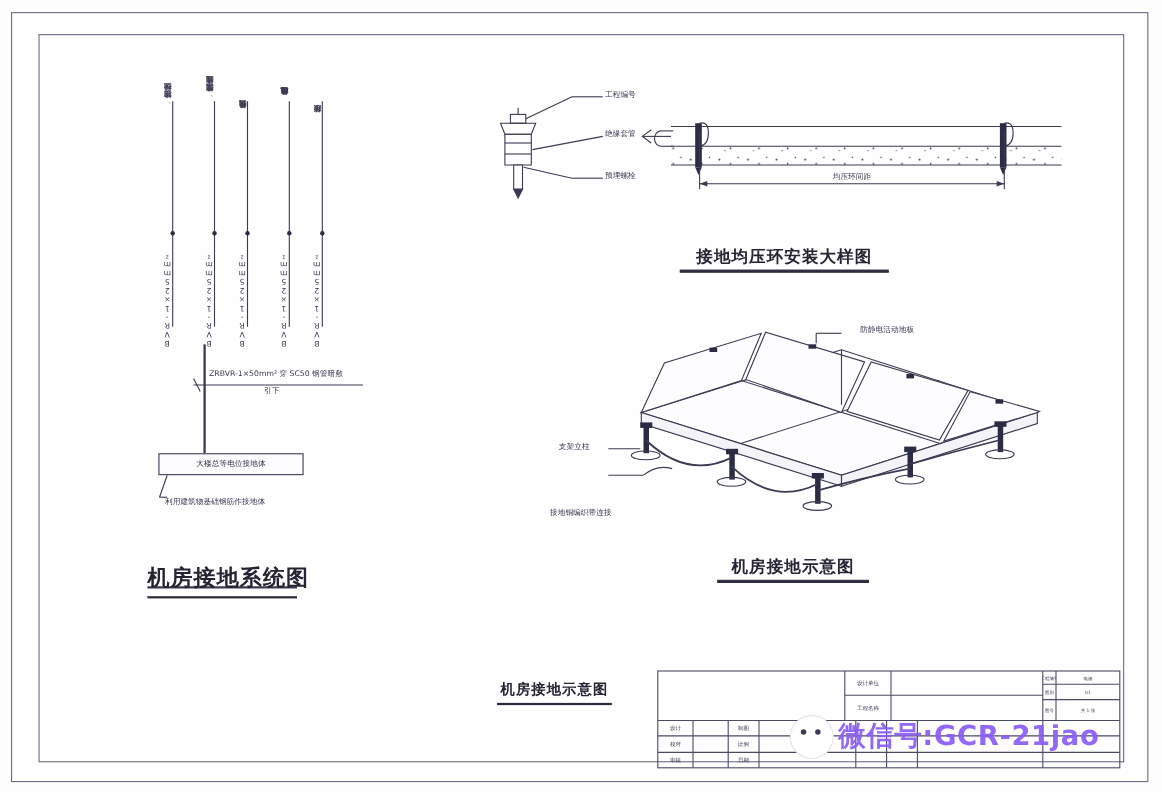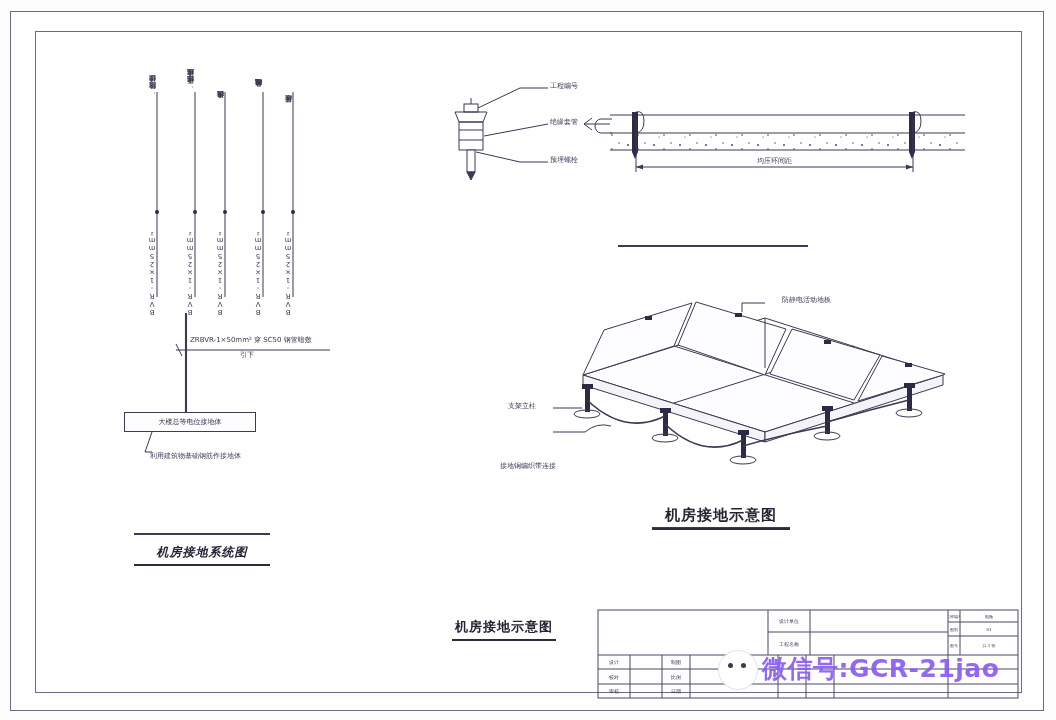--- a/index.html
+++ b/index.html
@@ -323,34 +323,37 @@
   <div class="anno-v rot" style="left:148px; top:228px;">BVR-1×25mm²</div>
   <div class="anno-v rot" style="left:186px; top:228px;">BVR-1×25mm²</div>
   <div class="anno-v rot" style="left:216px; top:228px;">BVR-1×25mm²</div>
   <div class="anno-v rot" style="left:254px; top:228px;">BVR-1×25mm²</div>
   <div class="anno-v rot" style="left:284px; top:228px;">BVR-1×25mm²</div>
 
 
   <div class="anno" style="left:190px; top:337px;">ZRBVR-1×50mm² 穿 SC50 钢管暗敷</div>
   <div class="anno" style="left:240px; top:352px;">引下</div>
 
-  <div class="bus-box" style="left:124px; top:412px; width:130px; height:18px;">
+  <div class="bus-box" style="left:144px; top:412px; width:130px; height:18px;">
     <span>大楼总等电位接地体</span>
   </div>
   <div class="anno" style="left:150px; top:453px;">利用建筑物基础钢筋作接地体</div>
 
-  <div class="caption" style="left:134px; top:544px; width:136px; font-size:12px;font-style:italic;">
+  <div class="caption" style="left:134px; top:512px; width:136px; font-size:20px;">
     <span>机房接地系统图</span>
   <span class="cap-rule"></span></div>
 
   <div class="anno" style="left:550px; top:83px;">工程编号</div>
   <div class="anno" style="left:550px; top:119px;">绝缘套管</div>
   <div class="anno" style="left:550px; top:157px;">预埋螺栓</div>
   <div class="anno" style="left:757px; top:158px;text-align:center;">均压环间距</div>
 
+  <div class="caption" style="left:618px; top:224px; width:190px; font-size:15px;">
+    <span>接地均压环安装大样图</span>
+  <span class="cap-rule"></span></div>
 
   <div class="anno" style="left:748px; top:297px;padding-left:34px;">防静电活动地板</div>
   <div class="anno" style="left:508px; top:403px;">支架立柱</div>
   <div class="anno" style="left:500px; top:427px;margin-top:36px;">接地铜编织带连接</div>
 
   <div class="caption" style="left:652px; top:506px; width:138px; font-size:15px;">
     <span>机房接地示意图</span>
   <span class="cap-rule"></span></div>
 
   <div class="caption" style="left:452px; top:618px; width:104px; font-size:13px;">

